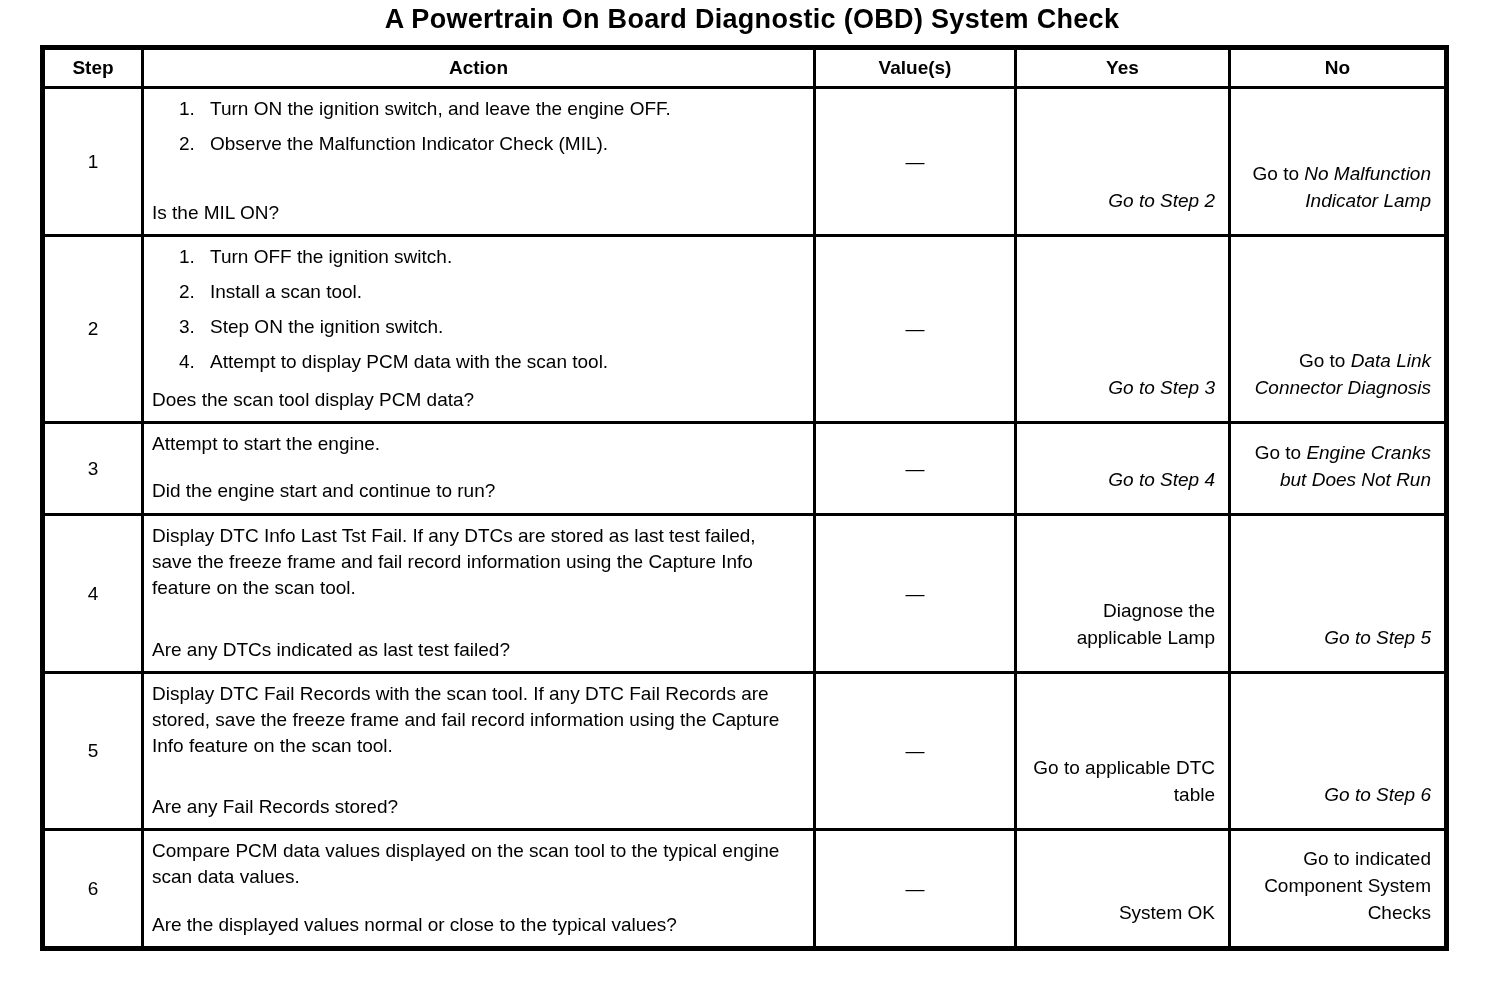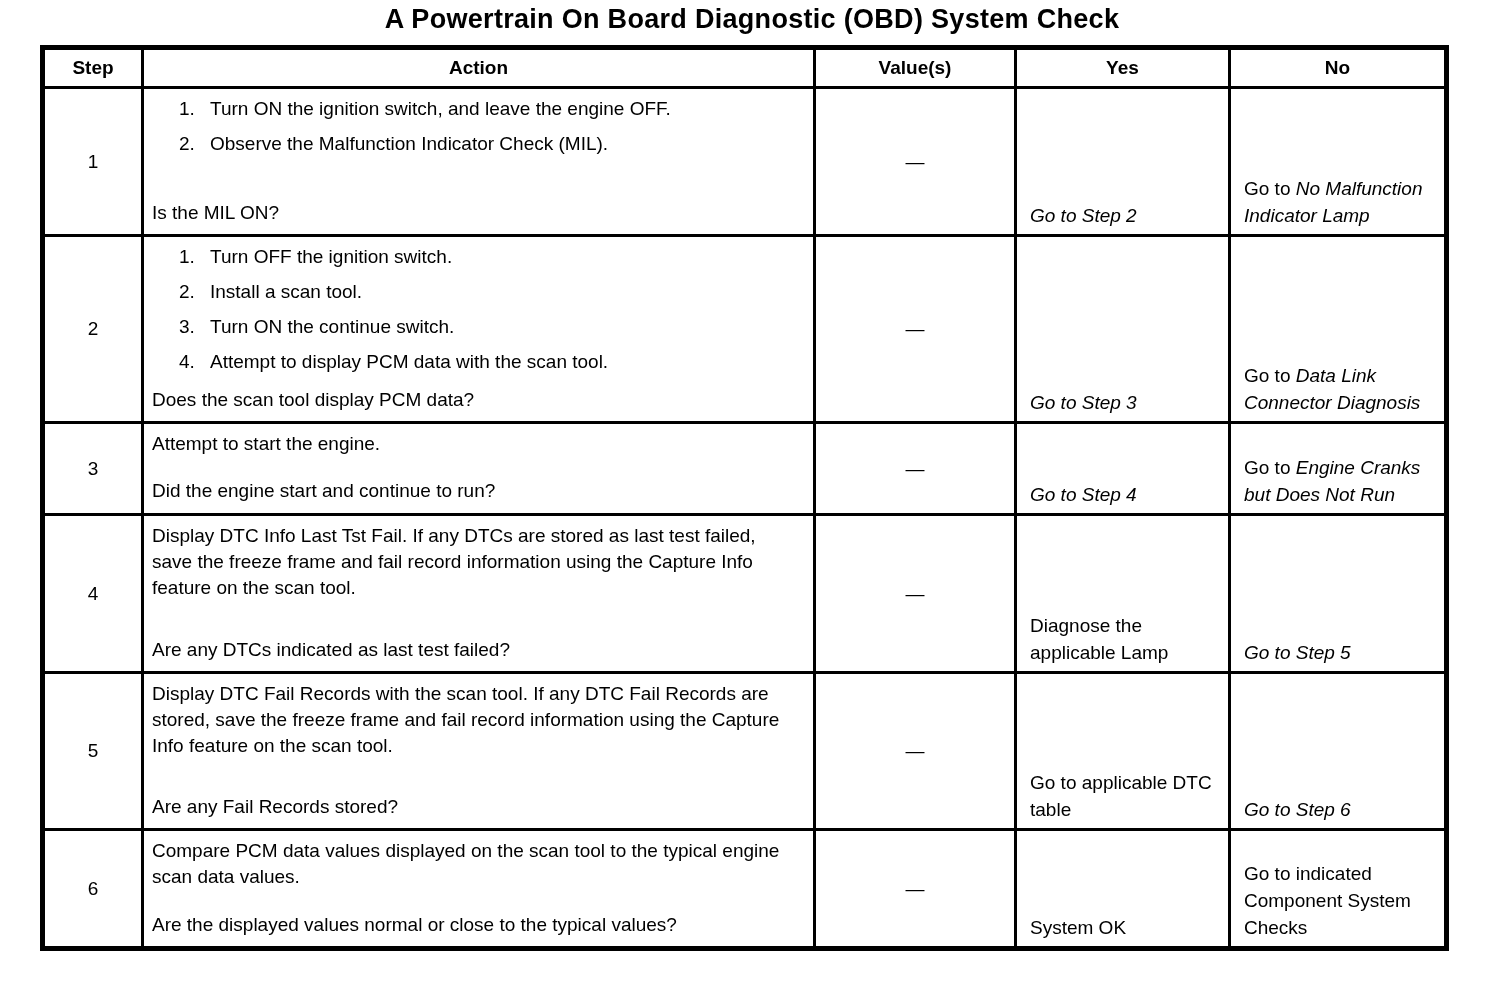--- a/index.html
+++ b/index.html
@@ -93,23 +93,23 @@
     margin: 0 0 9px 0;
   }
   .action-question {
     max-width: 648px;
   }
   td.value-cell {
     text-align: center;
     vertical-align: middle;
   }
   td.yes-cell, td.no-cell {
-    text-align: left;
+    text-align: right;
     vertical-align: bottom;
-    padding: 6px 13px 5px;
+    padding: 6px 13px 20px;
     line-height: 27px;
   }
   .it { font-style: italic; }
 </style>
 </head>
 <body>
 
 <div class="page">
   <h1 class="doc-title">A Powertrain On Board Diagnostic (OBD) System Check</h1>
 
@@ -160,21 +160,21 @@
                 <div class="action-item">
                   <span class="item-num">1.</span>
                   <span class="item-text">Turn OFF the ignition switch.</span>
                 </div>
                 <div class="action-item">
                   <span class="item-num">2.</span>
                   <span class="item-text">Install a scan tool.</span>
                 </div>
                 <div class="action-item">
                   <span class="item-num">3.</span>
-                  <span class="item-text">Turn ON the continue switch.</span>
+                  <span class="item-text">Step ON the ignition switch.</span>
                 </div>
                 <div class="action-item">
                   <span class="item-num">4.</span>
                   <span class="item-text">Attempt to display PCM data with the scan tool.</span>
                 </div>
               </div>
               <div class="action-question">Does the scan tool display PCM data?</div>
             </div>
           </td>
           <td class="value-cell">—</td>

